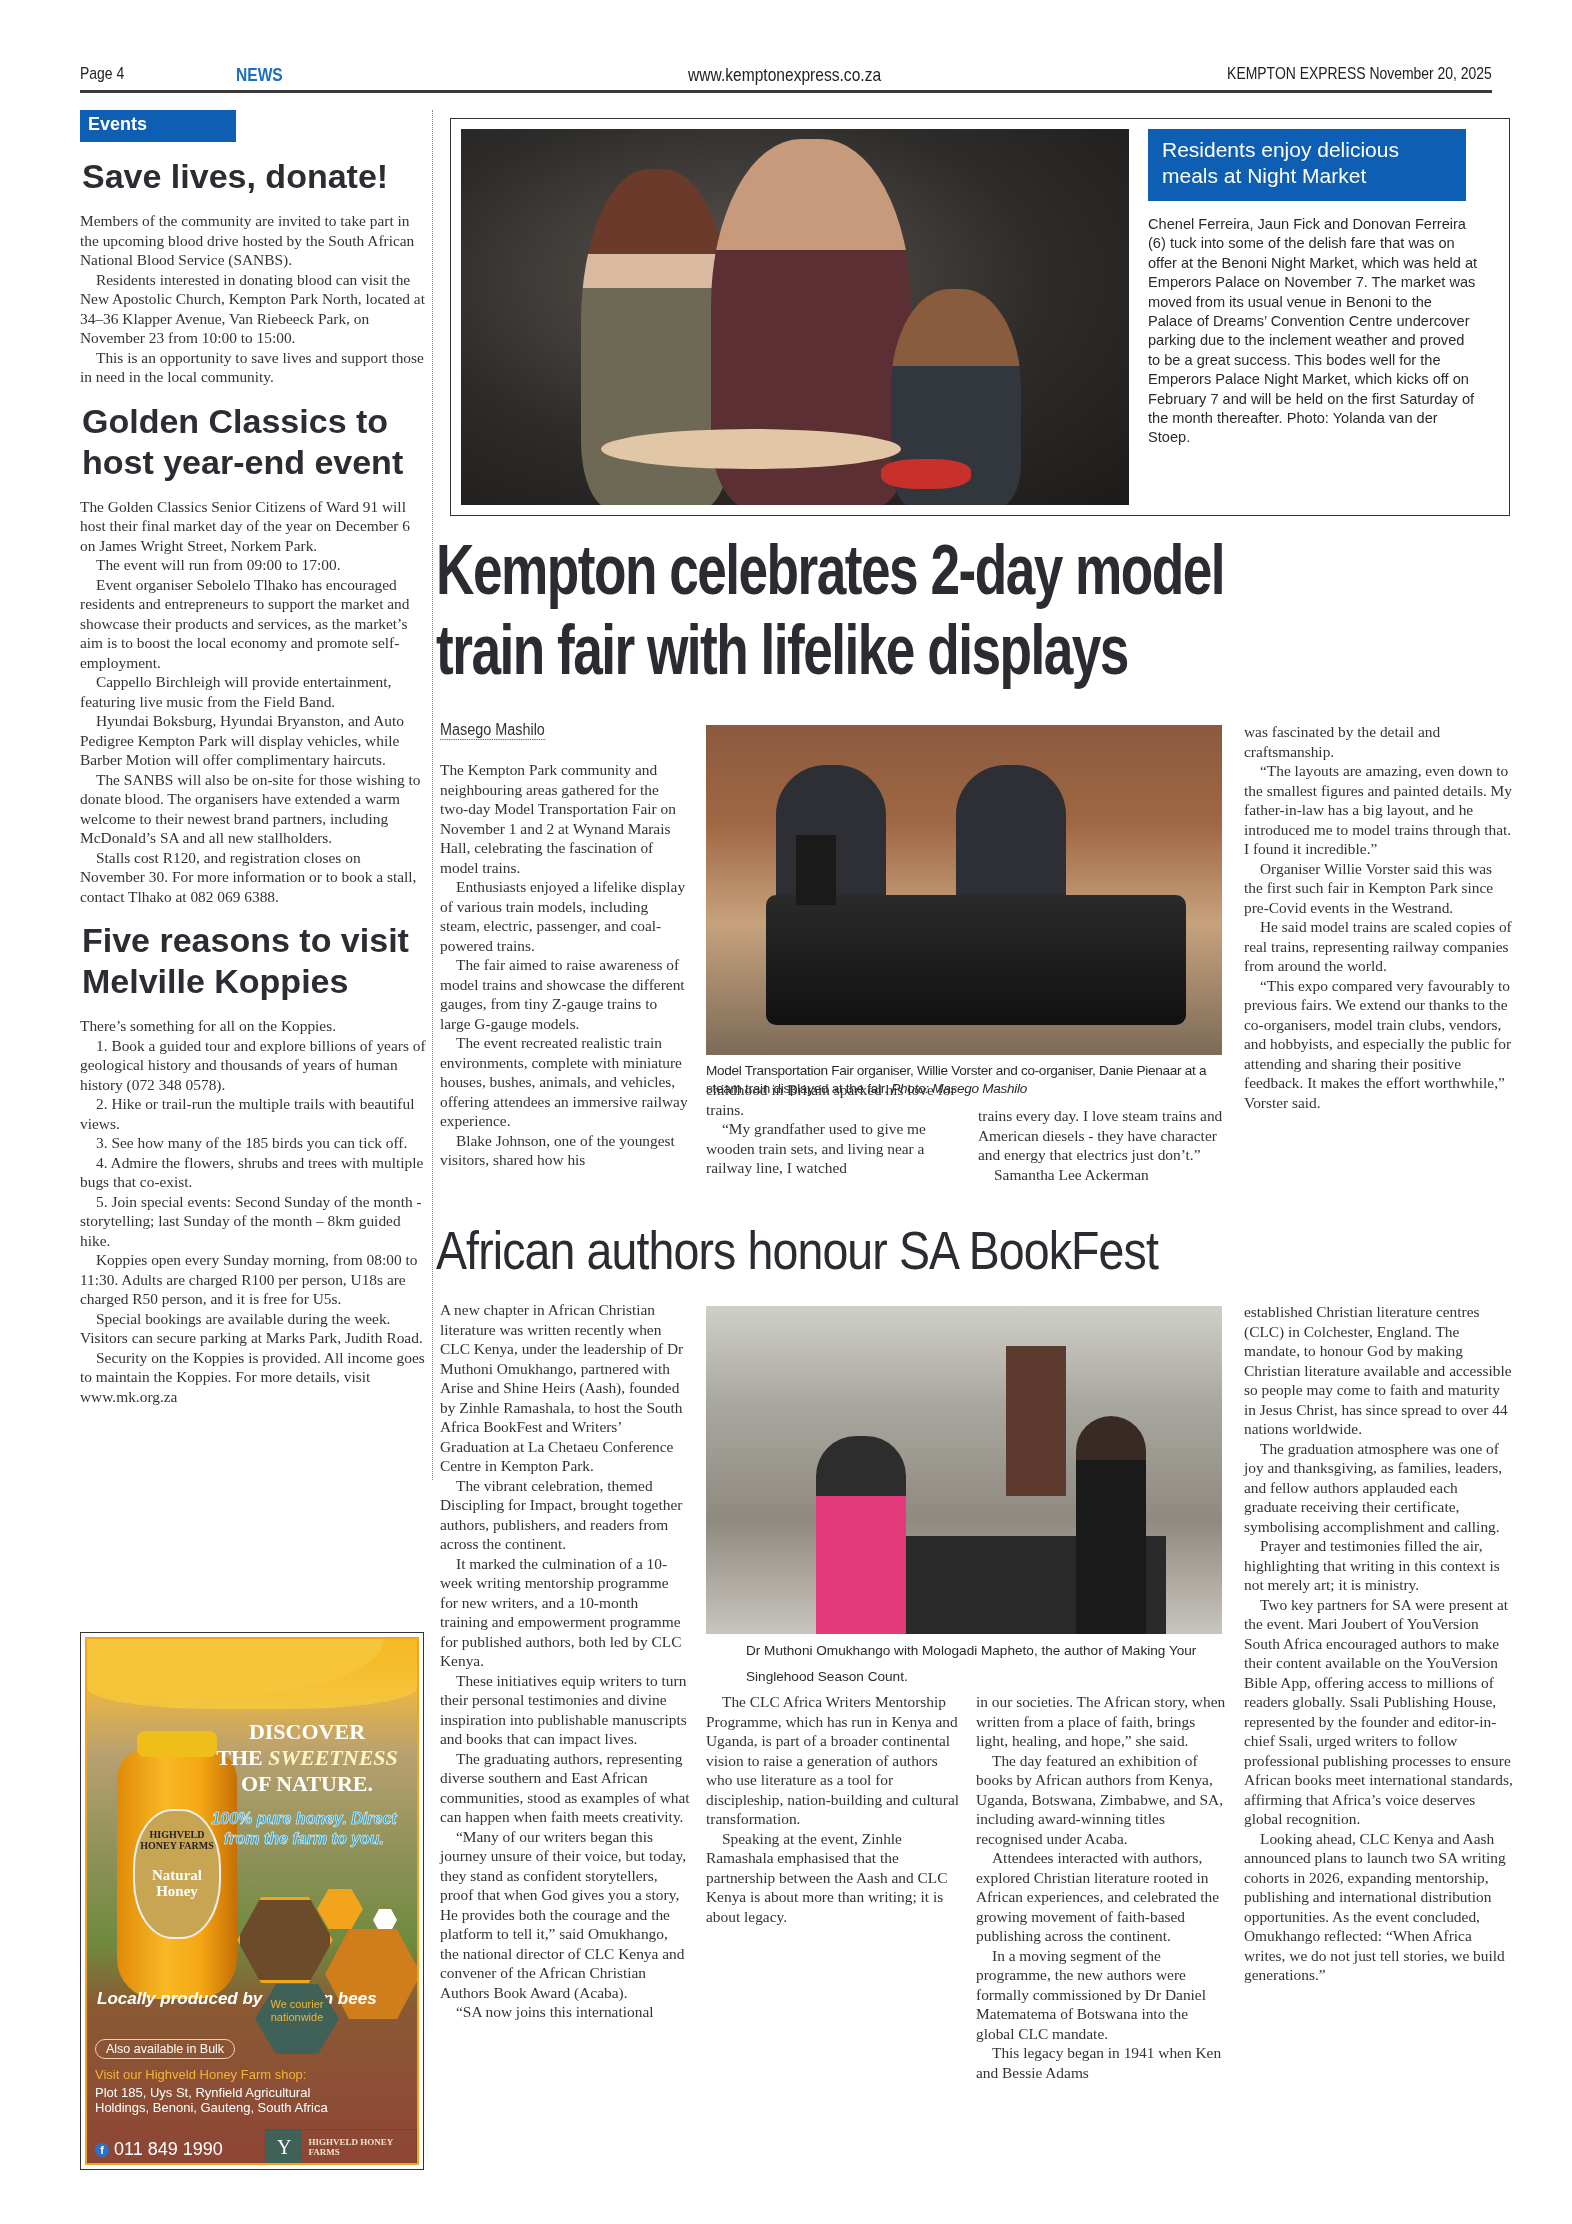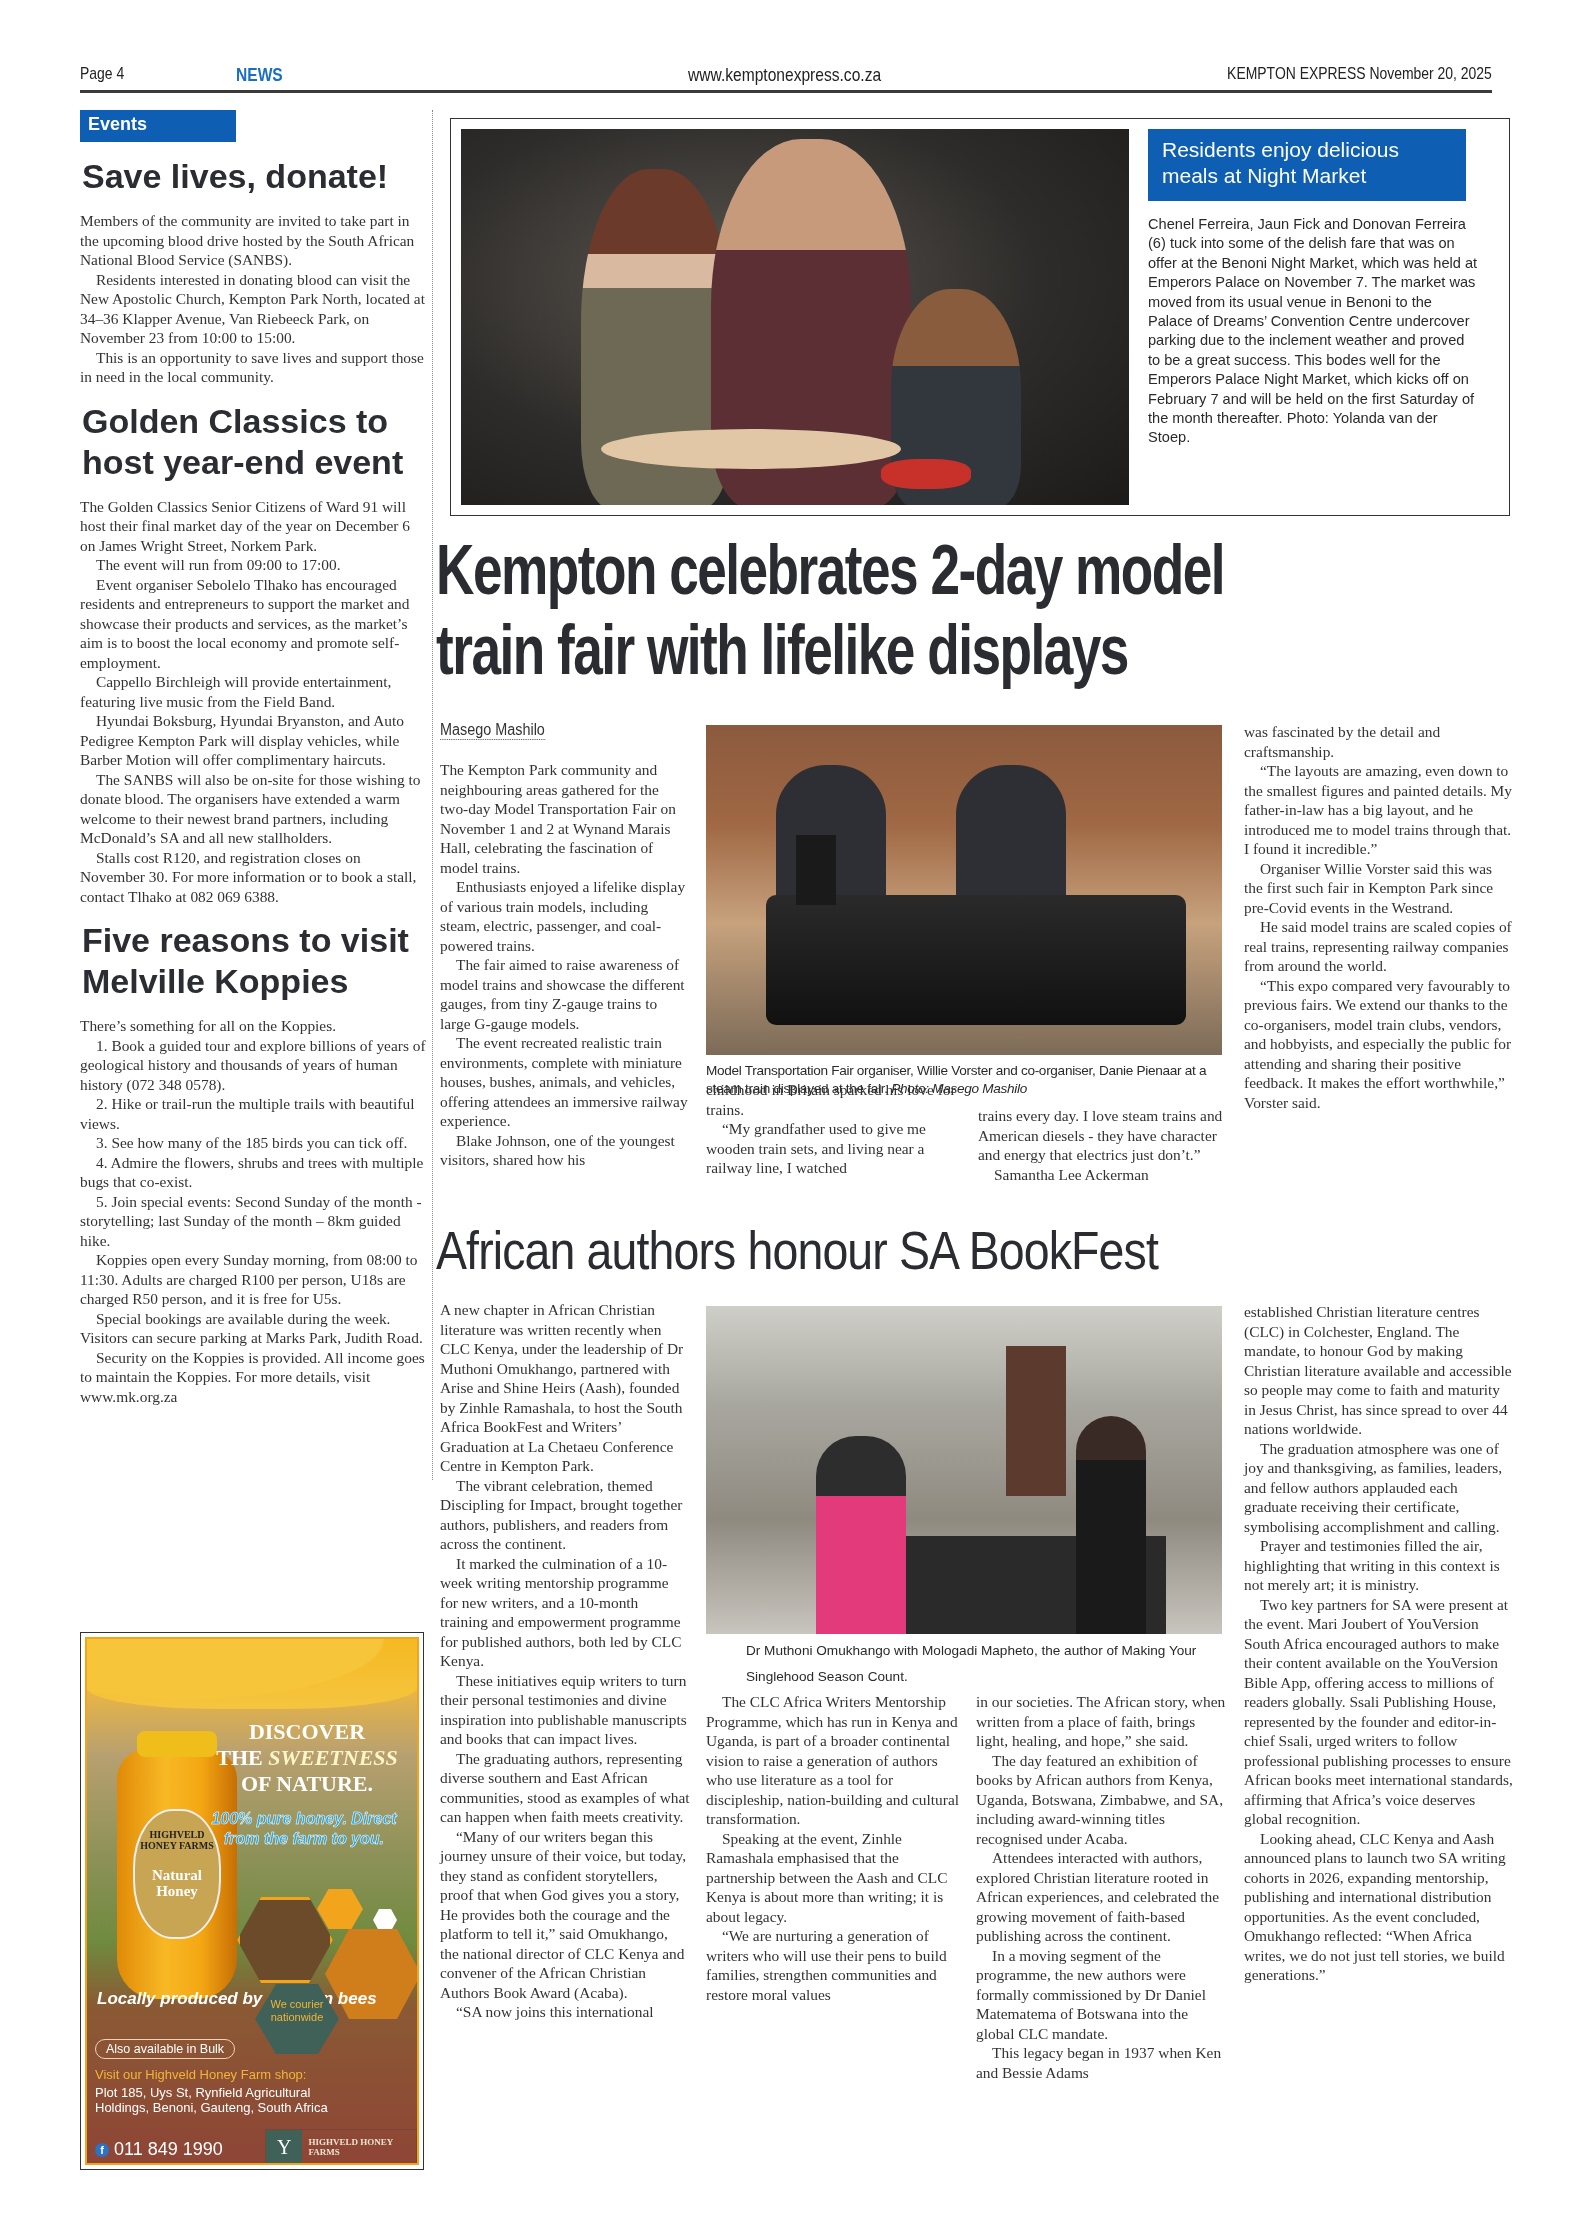--- a/index.html
+++ b/index.html
@@ -233,28 +233,27 @@
   <div class="banner"></div>
   <div class="w1"></div>
   <div class="table"></div>
   <div class="w2"></div>
 </div>
 <div class="book-cap">Dr Muthoni Omukhango with Mologadi Mapheto, the author of Making Your Singlehood Season Count.</div>
 
 <div class="book-col2 body-text">
   <p>The CLC Africa Writers Mentorship Programme, which has run in Kenya and Uganda, is part of a broader continental vision to raise a generation of authors who use literature as a tool for discipleship, nation-building and cultural transformation.</p>
   <p>Speaking at the event, Zinhle Ramashala emphasised that the partnership between the Aash and CLC Kenya is about more than writing; it is about legacy.</p>
-  <p>“We are nurturing a generation of writers who will use their pens to build families, strengthen communities and restore moral values</p>
 </div>
 <div class="book-col3 body-text">
   <p class="first">in our societies. The African story, when written from a place of faith, brings light, healing, and hope,” she said.</p>
   <p>The day featured an exhibition of books by African authors from Kenya, Uganda, Botswana, Zimbabwe, and SA, including award-winning titles recognised under Acaba.</p>
   <p>Attendees interacted with authors, explored Christian literature rooted in African experiences, and celebrated the growing movement of faith-based publishing across the continent.</p>
   <p>In a moving segment of the programme, the new authors were formally commissioned by Dr Daniel Matematema of Botswana into the global CLC mandate.</p>
-  <p>This legacy began in 1937 when Ken and Bessie Adams</p>
+  <p>This legacy began in 1941 when Ken and Bessie Adams</p>
 </div>
 <div class="book-col4 body-text">
   <p class="first">established Christian literature centres (CLC) in Colchester, England. The mandate, to honour God by making Christian literature available and accessible so people may come to faith and maturity in Jesus Christ, has since spread to over 44 nations worldwide.</p>
   <p>The graduation atmosphere was one of joy and thanksgiving, as families, leaders, and fellow authors applauded each graduate receiving their certificate, symbolising accomplishment and calling.</p>
   <p>Prayer and testimonies filled the air, highlighting that writing in this context is not merely art; it is ministry.</p>
   <p>Two key partners for SA were present at the event. Mari Joubert of YouVersion South Africa encouraged authors to make their content available on the YouVersion Bible App, offering access to millions of readers globally. Ssali Publishing House, represented by the founder and editor-in-chief Ssali, urged writers to follow professional publishing processes to ensure African books meet international standards, affirming that Africa’s voice deserves global recognition.</p>
   <p>Looking ahead, CLC Kenya and Aash announced plans to launch two SA writing cohorts in 2026, expanding mentorship, publishing and international distribution opportunities. As the event concluded, Omukhango reflected: “When Africa writes, we do not just tell stories, we build generations.”</p>
 </div>
 
 </body></html>

